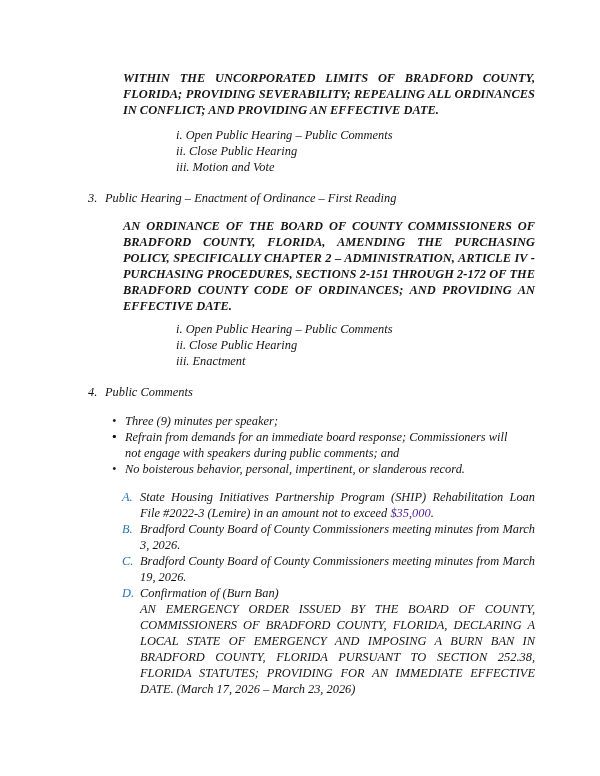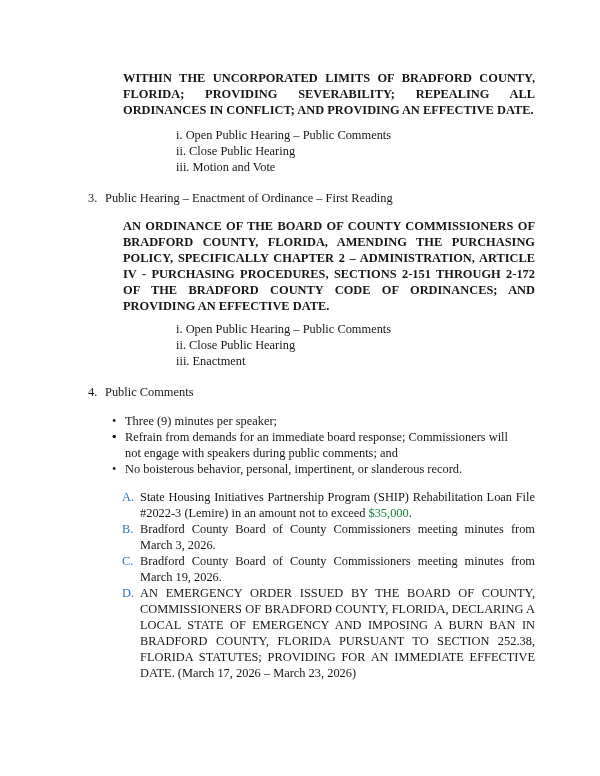--- a/index.html
+++ b/index.html
@@ -5,20 +5,21 @@
   html,body{margin:0;padding:0;background:#ffffff;}
   .page{
     position:relative;
     width:600px;height:776px;
     background:#ffffff;
     overflow:hidden;
     font-family:"Liberation Serif", serif;
     font-size:12.4px;
     line-height:16px;
     color:#161616;
+    font-style:italic;
   }
   .content{
     position:absolute;
     left:70px;top:70px;
     width:465px;
   }
   
   .ord-block{
     margin:0 0 0 53px;
     width:412px;
@@ -107,35 +108,36 @@
         <span class="dot">•</span>
         <span>No boisterous behavior, personal, impertinent, or slanderous record.</span>
       </li>
     </ul>
 
 
     <div class="consent-list">
 
       <div class="c-item">
         <span class="letter" style="color: rgb(46, 116, 181);">A.</span>
-        <span class="c-text"><span>State Housing Initiatives Partnership Program (SHIP) Rehabilitation Loan File #2022-3 (Lemire) in an amount not to exceed </span><span class="amount" style="color: #15803d;">$35,000</span><span>.</span></span>
+        <span class="c-text"><span>State Housing Initiatives Partnership Program (SHIP) Rehabilitation Loan File #2022-3 (Lemire) in an amount not to exceed </span><span class="amount" style="color: #4c1d95;">$35,000</span><span>.</span></span>
       </div>
 
       <div class="c-item">
         <span class="letter" style="color: rgb(46, 116, 181);">B.</span>
         <span class="c-text">Bradford County Board of County Commissioners meeting minutes from March 3, 2026.</span>
       </div>
 
       <div class="c-item">
         <span class="letter" style="color: rgb(46, 116, 181);">C.</span>
         <span class="c-text">Bradford County Board of County Commissioners meeting minutes from March 19, 2026.</span>
       </div>
 
       <div class="c-item">
         <span class="letter" style="color: rgb(46, 116, 181);">D.</span>
         <span class="c-text">
+          <span>Confirmation of (Burn Ban)</span>
           <span class="c-detail" style="display:block;">AN EMERGENCY ORDER ISSUED BY THE BOARD OF COUNTY, COMMISSIONERS OF BRADFORD COUNTY, FLORIDA, DECLARING A LOCAL STATE OF EMERGENCY AND IMPOSING A BURN BAN IN BRADFORD COUNTY, FLORIDA PURSUANT TO SECTION 252.38, FLORIDA STATUTES; PROVIDING FOR AN IMMEDIATE EFFECTIVE DATE. (March 17, 2026 – March 23, 2026)</span>
         </span>
       </div>
 
     </div>
   </div>
 </div>
 
 </body></html>

